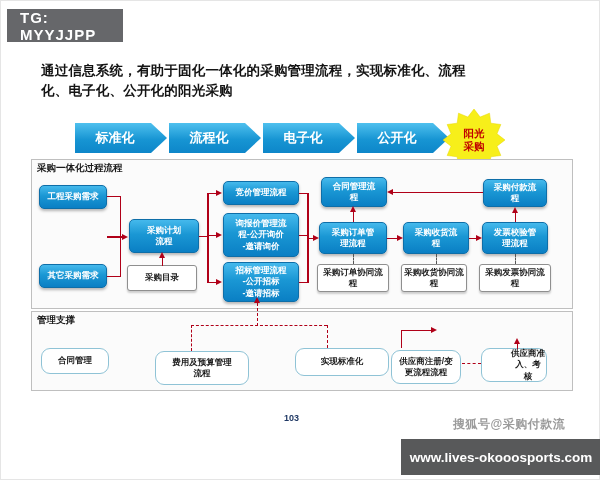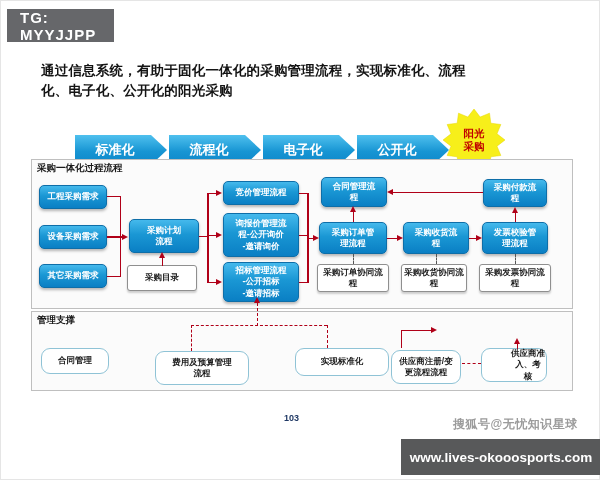--- a/index.html
+++ b/index.html
@@ -8,36 +8,35 @@
     --blue-bot:#0a7fc4;
   }
   *{margin:0;padding:0;box-sizing:border-box;}
   html,body{width:600px;height:480px;}
   body{
     font-family:"Liberation Sans","DejaVu Sans",sans-serif;
     background:#ffffff;position:relative;overflow:hidden;
   }
   .slide{position:absolute;left:0;top:0;width:600px;height:480px;background:#fff;border:1px solid #e5e5e5;}
   .tg-badge{
-    position:absolute;left:6px;top:8px;width:107px;height:33px;
+    position:absolute;left:6px;top:8px;width:116px;height:33px;
     background:#66676a;color:#fff;font-weight:bold;font-size:15px;letter-spacing:1px;
     display:flex;align-items:center;padding-left:13px;
   }
   .title{
     position:absolute;left:40px;top:60px;width:520px;
     font-size:13.5px;font-weight:bold;color:#141414;line-height:1.5;
     white-space:pre-line;letter-spacing:.2px;
   }
   .chevron{
     position:absolute;top:122px;height:30px;width:92px;
     background:linear-gradient(180deg,#4fc0ee 0%,#1795d3 55%,#0d86c9 100%);
     clip-path:polygon(0 0,calc(100% - 16px) 0,100% 50%,calc(100% - 16px) 100%,0 100%);
     color:#fff;font-weight:bold;font-size:13px;line-height:30px;text-align:center;
     padding-right:12px;
-    margin-top:12px;
   }
   .starburst{position:absolute;left:442px;top:108px;width:62px;height:62px;}
   .starburst svg{position:absolute;left:0;top:0;}
   .star-label{
     position:absolute;left:0;top:0;width:62px;height:62px;
     display:flex;align-items:center;justify-content:center;text-align:center;
     color:#c00000;font-weight:bold;font-size:10.5px;line-height:1.2;white-space:pre-line;
   }
   .panel{position:absolute;left:30px;width:542px;background:#fbfbfb;border:1px solid #bfbfbf;}
   .panel-top{top:158px;height:150px;}
@@ -93,21 +92,20 @@
       <polygon fill="#f7ef1a" stroke="#e8d800" stroke-width="0.5" points="30,0 35.95,7.78 45,4.02 46.26,13.74 55.98,15 52.22,24.05 60,30 52.22,35.95 55.98,45 46.26,46.26 45,55.98 35.95,52.22 30,60 24.05,52.22 15,55.98 13.74,46.26 4.02,45 7.78,35.95 0,30 7.78,24.05 4.02,15 13.74,13.74 15,4.02 24.05,7.78"></polygon>
     </svg>
     <div class="star-label">阳光
 采购</div>
   </div>
 
   <div class="panel panel-top"></div>
   <div class="panel-h" style="top:161px;">采购一体化过程流程</div>
 
   <div class="bb" style="left:38px;top:184px;width:68px;height:24px;">工程采购需求</div>
-  <div class="bb" style="left:38px;top:224px;width:68px;height:24px;">设备采购需求</div>
   <div class="bb" style="left:38px;top:263px;width:68px;height:24px;">其它采购需求</div>
   <div class="bb" style="left:128px;top:218px;width:70px;height:34px;">采购计划
 流程</div>
   <div class="wb" style="left:126px;top:264px;width:70px;height:26px;">采购目录</div>
   <div class="bb" style="left:222px;top:180px;width:76px;height:24px;">竞价管理流程</div>
   <div class="bb" style="left:222px;top:212px;width:76px;height:44px;">询报价管理流
 程-公开询价
 -邀请询价</div>
   <div class="bb" style="left:222px;top:261px;width:76px;height:40px;">招标管理流程
 -公开招标
@@ -191,16 +189,16 @@
   <div class="rdv" style="left:325.5px;top:324px;height:23px;"></div>
   <div class="rdh" style="left:461px;top:361.5px;width:19px;"></div>
 
   <div class="vl" style="left:399.5px;top:329px;height:18px;"></div>
   <div class="hl" style="left:399.5px;top:328.5px;width:31px;"></div>
   <div class="ah ah-r" style="left:430px;top:325.5px;"></div>
   <div class="vl" style="left:515.5px;top:343px;height:5px;"></div>
   <div class="ah ah-u" style="left:512.5px;top:337px;"></div>
 
   <div class="page-num">103</div>
-  <div class="watermark">搜狐号@无忧知识星球</div>
+  <div class="watermark">搜狐号@采购付款流</div>
   <div class="url-box">www.lives-okooosports.com</div>
 
 </div>
 
 </body></html>

